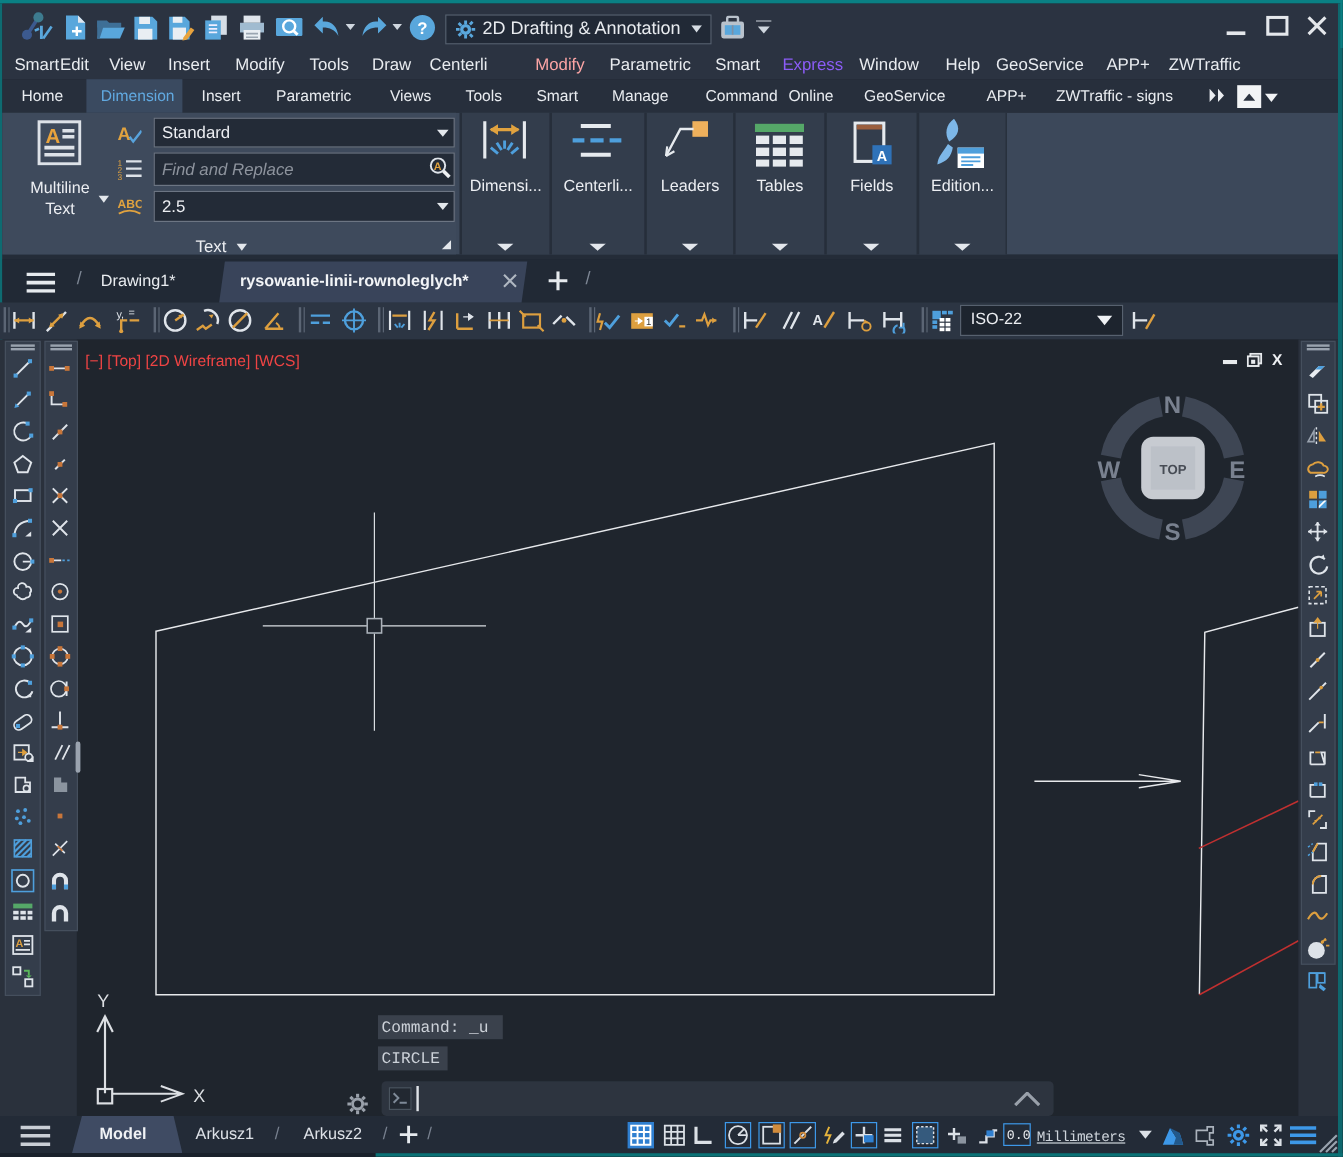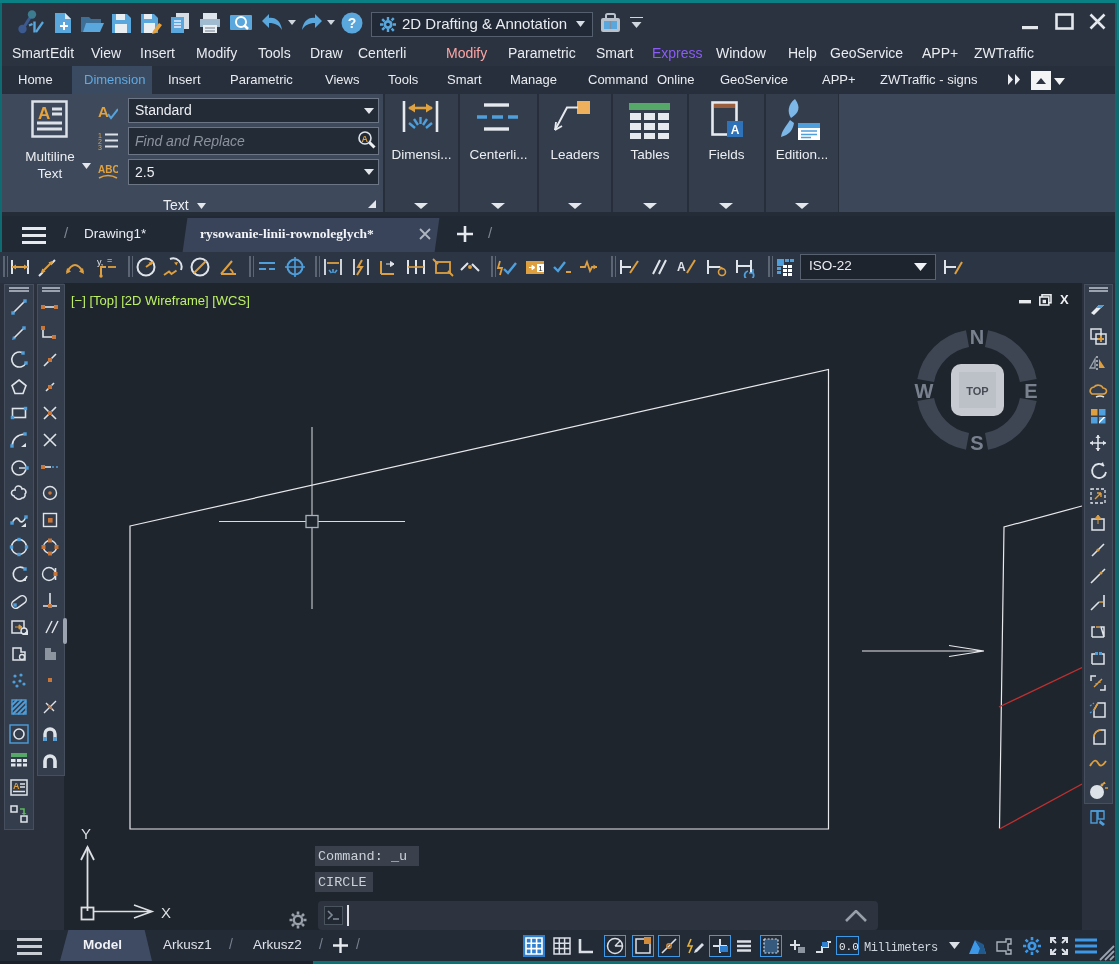--- a/index.html
+++ b/index.html
@@ -377,21 +377,21 @@
       </svg>
     </div>
 <div class="abs" style="left:22px;top:227px;width:24px;height:17px;">
       <svg width="24" height="17" viewBox="0 0 24 17">
         <path d="M0 1.5 h24 M0 8.5 h24 M0 15.5 h24" stroke="#e6eaee" stroke-width="3"></path>
       </svg>
     </div>
 <div class="abs" style="left:64px;top:224px;width:12px;height:20px;color:#7d8694;font-size:15px;">/</div>
 <div class="abs" style="left:84px;top:226px;width:90px;height:17px;color:#e9ecf0;font-size:13.5px;">Drawing1*</div>
 <div class="abs" style="left:185px;top:218px;width:252px;height:34px;background:#39445a;transform:skewX(-8deg);"></div>
-<div class="abs" style="left:200px;top:226px;width:220px;height:17px;color:#f2f4f7;font-size:13.5px;font-weight:bold;font-family:Liberation Serif, serif;">rysowanie-linii-rownoleglych*</div>
+<div class="abs" style="left:200px;top:226px;width:220px;height:17px;color:#f2f4f7;font-size:13.5px;font-weight:bold;">rysowanie-linii-rownoleglych*</div>
 <div class="abs" style="left:419px;top:228px;width:12px;height:12px;">
       <svg width="12" height="12" viewBox="0 0 12 12">
         <path d="M1 1 L11 11 M11 1 L1 11" stroke="#aeb6c0" stroke-width="1.8"></path>
       </svg>
     </div>
 <div class="abs" style="left:457px;top:226px;width:16px;height:16px;">
       <svg width="16" height="16" viewBox="0 0 16 16">
         <path d="M8 0 v16 M0 8 h16" stroke="#e6eaee" stroke-width="2.6"></path>
       </svg>
     </div>
@@ -1038,21 +1038,21 @@
   <text x="0" y="-46" font-size="20" font-weight="bold" fill="#79818f" text-anchor="middle" font-family="Liberation Sans">N</text>
   <text x="0" y="60" font-size="20" font-weight="bold" fill="#79818f" text-anchor="middle" font-family="Liberation Sans">S</text>
   <text x="-53" y="8" font-size="20" font-weight="bold" fill="#79818f" text-anchor="middle" font-family="Liberation Sans">W</text>
   <text x="54" y="8" font-size="20" font-weight="bold" fill="#79818f" text-anchor="middle" font-family="Liberation Sans">E</text>
   <rect x="-26" y="-26" width="53" height="52" rx="10" fill="#c7cbd1"></rect>
   <rect x="-18" y="-18" width="37" height="36" fill="#bcc1c8"></rect>
   <text x="0.5" y="5" font-size="11" font-weight="bold" fill="#474c55" text-anchor="middle" font-family="Liberation Sans">TOP</text>
  </g>
 </svg>
     </div>
-<div class="abs" style="left:71px;top:293px;height:16px;color:#bef264;font-size:13px;">[−] [Top] [2D Wireframe] [WCS]</div>
+<div class="abs" style="left:71px;top:293px;height:16px;color:#ef4444;font-size:13px;">[−] [Top] [2D Wireframe] [WCS]</div>
 <div class="abs" style="left:1019px;top:300px;width:12px;height:4px;">
       <svg width="12" height="4" viewBox="0 0 12 4">
         <rect width="12" height="3.4" fill="#e8ebee"></rect>
       </svg>
     </div>
 <div class="abs" style="left:1039px;top:294px;width:13px;height:12px;">
       <svg width="13" height="12" viewBox="0 0 13 12">
         <rect x="3" y="0.8" width="9" height="8" fill="none" stroke="#e8ebee" stroke-width="1.6"></rect>
         <rect x="0.8" y="3" width="9" height="8" fill="#20262e" stroke="#e8ebee" stroke-width="1.6"></rect>
         <rect x="3.6" y="5.8" width="3.4" height="3.4" fill="#e8ebee"></rect>
@@ -1177,21 +1177,21 @@
     </div>
 <div class="abs" style="left:812px;top:935px;width:22px;height:22px;"></div>
 <div class="abs" style="left:813px;top:936px;width:20px;height:20px;">
       <svg width="20" height="20" viewBox="0 0 20 20">
         <path d="M3 16 h6 v-5 h6 v-5 h3" stroke="#dbe0e6" stroke-width="2" fill="none"></path>
         <rect x="9" y="6" width="6" height="5" fill="#2f7fd0"></rect>
       </svg>
     </div>
 <div class="abs" style="left:836px;top:936px;width:23px;height:19px;border:1px solid #3d98e8;"></div>
 <div class="abs" style="left:839px;top:940px;height:13px;color:#e8ebef;font-size:11px;"><span class="mono">0.0</span></div>
-<div class="abs" style="left:864px;top:940px;height:15px;color:#ced4db;font-size:12px;letter-spacing:-0.5px;"><span class="mono">Millimeters</span></div>
+<div class="abs" style="left:864px;top:940px;height:15px;color:#ced4db;font-size:12px;letter-spacing:-0.5px;text-decoration:underline;"><span class="mono">Millimeters</span></div>
 <div class="abs" style="left:949px;top:942px;width:11px;height:8px;">
       <svg width="11" height="8" viewBox="0 0 11 8">
         <path d="M0 0 h11 l-5.5 7 z" fill="#dbe0e6"></path>
       </svg>
     </div>
 <div class="abs" style="left:967px;top:936px;width:21px;height:20px;">
       <svg width="21" height="20" viewBox="0 0 21 20">
         <path d="M2 18 L8 4 L13 12 L16 8 L19 18 Z" fill="#3d98e8"></path>
         <path d="M8 4 L13 12 L11 18 H19 L16 8 Z" fill="#22598c"></path>
       </svg>

